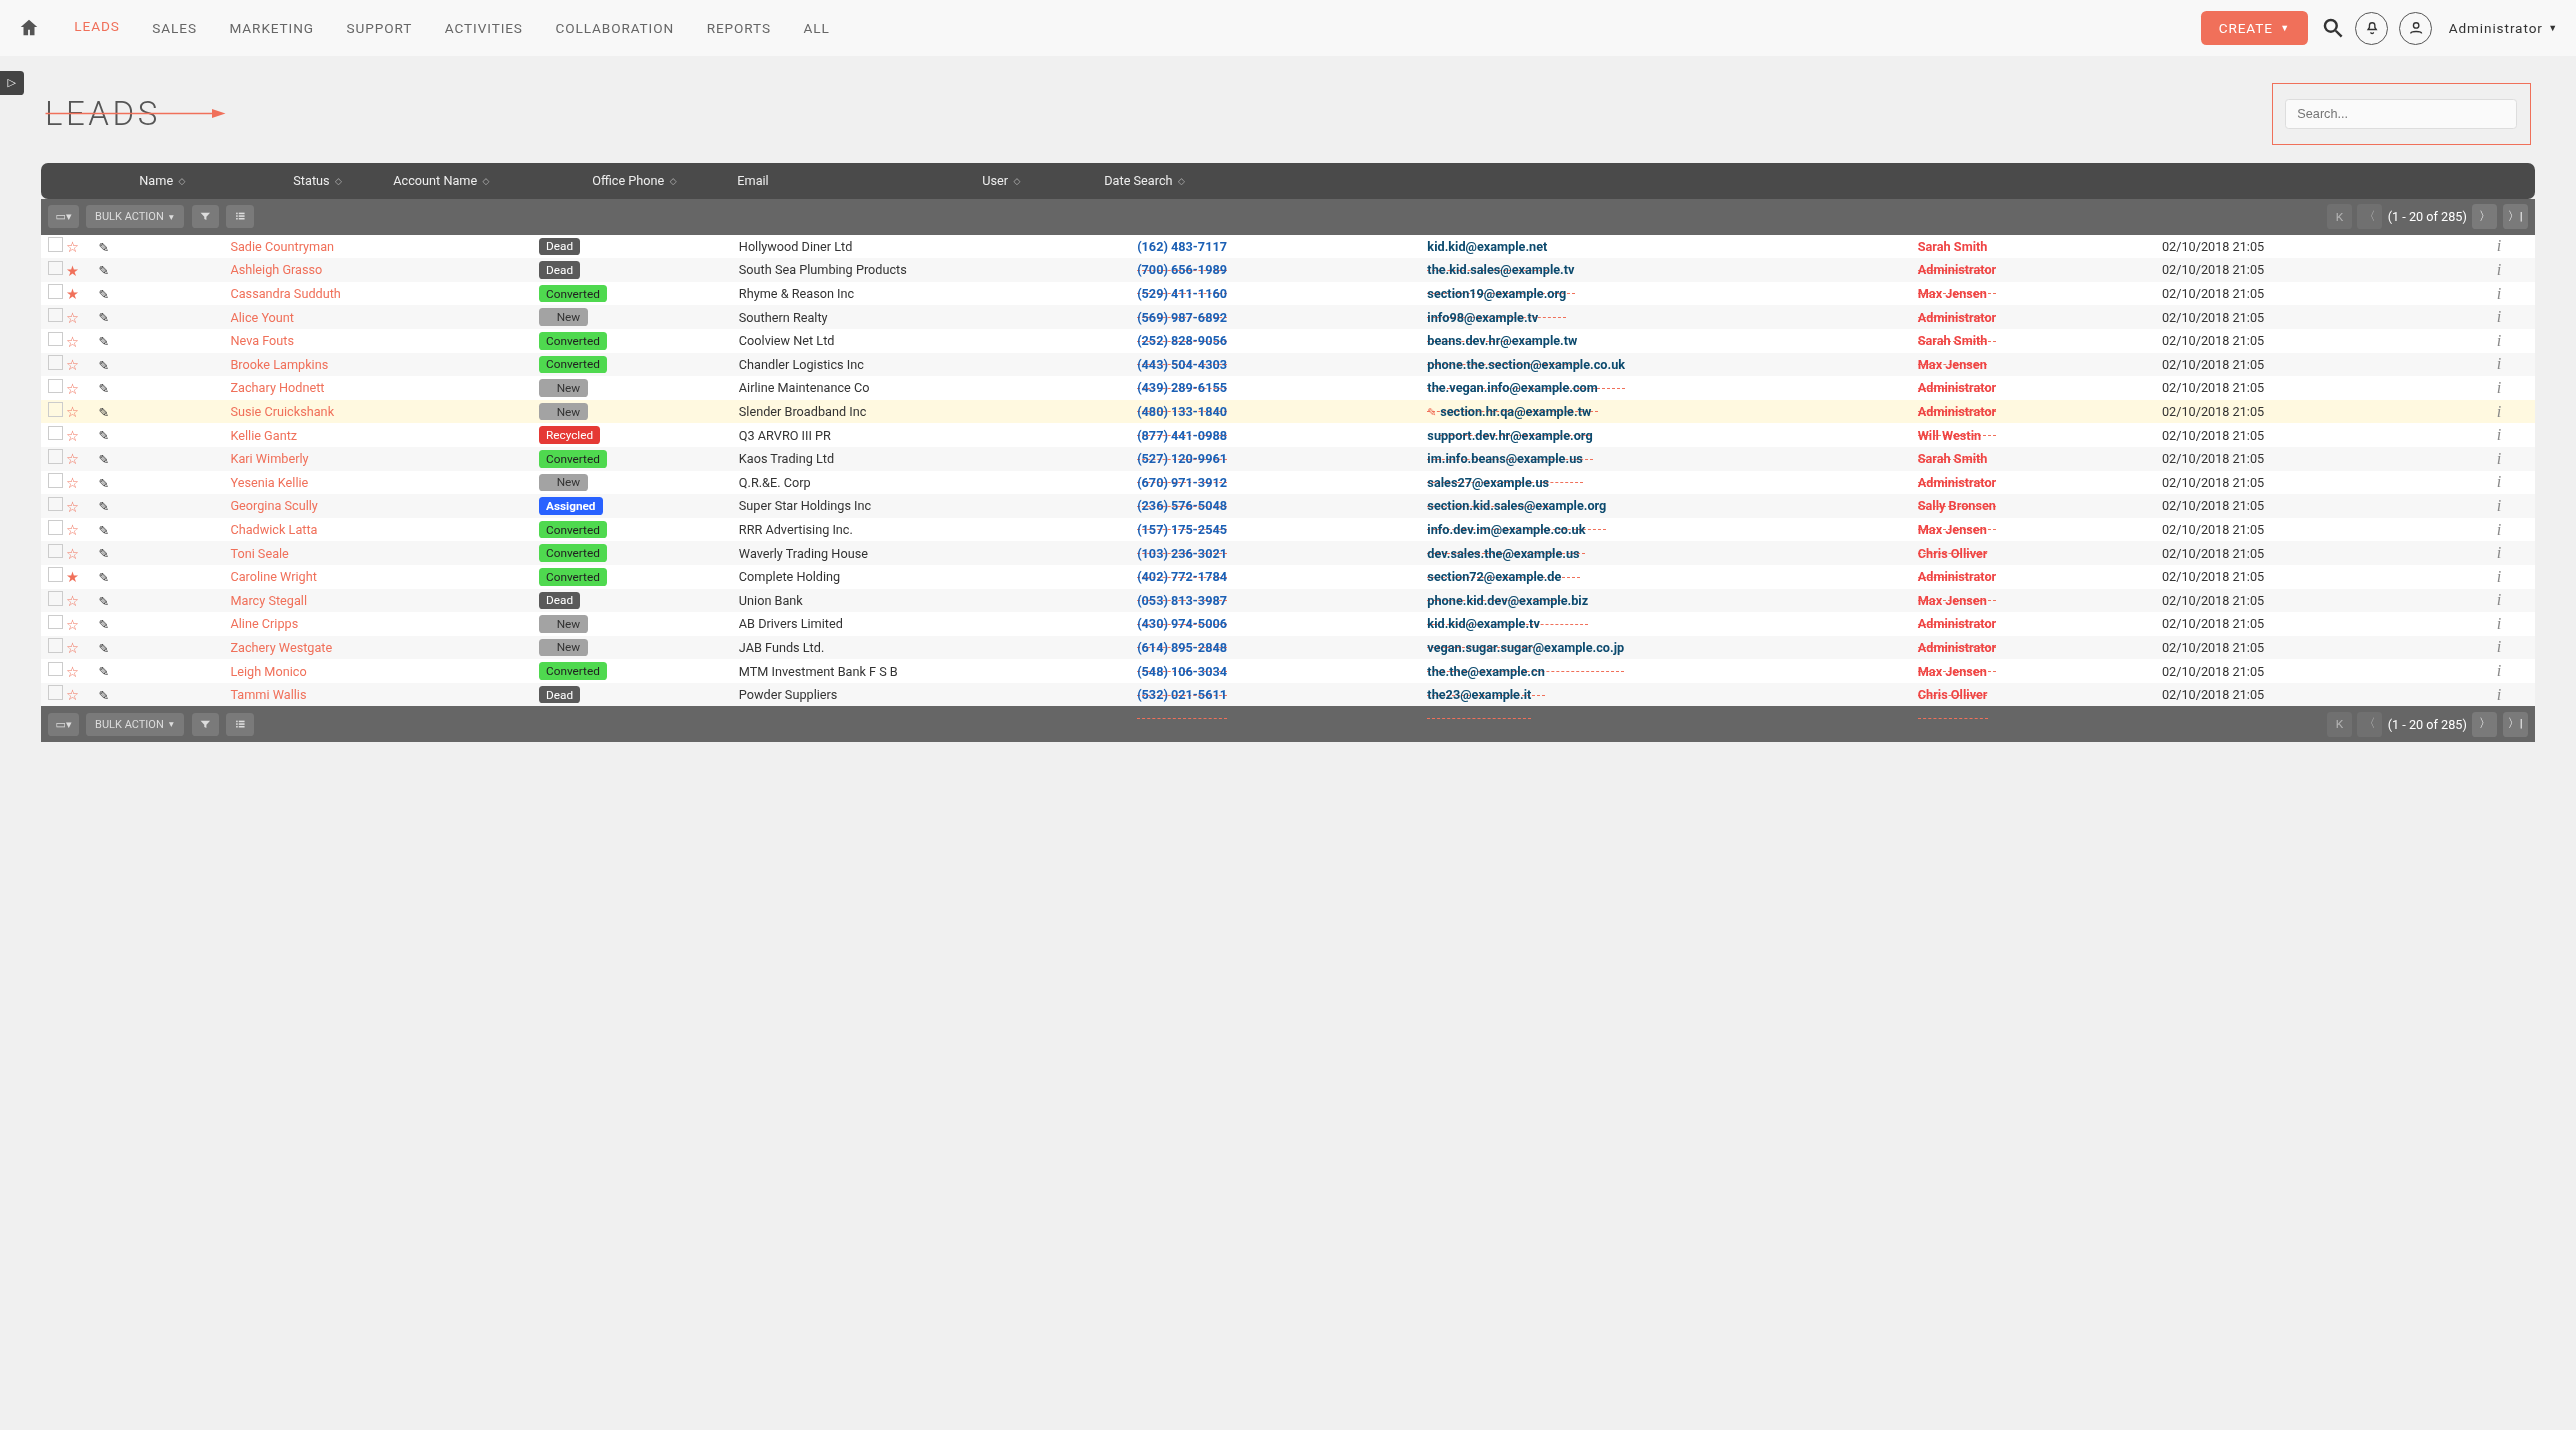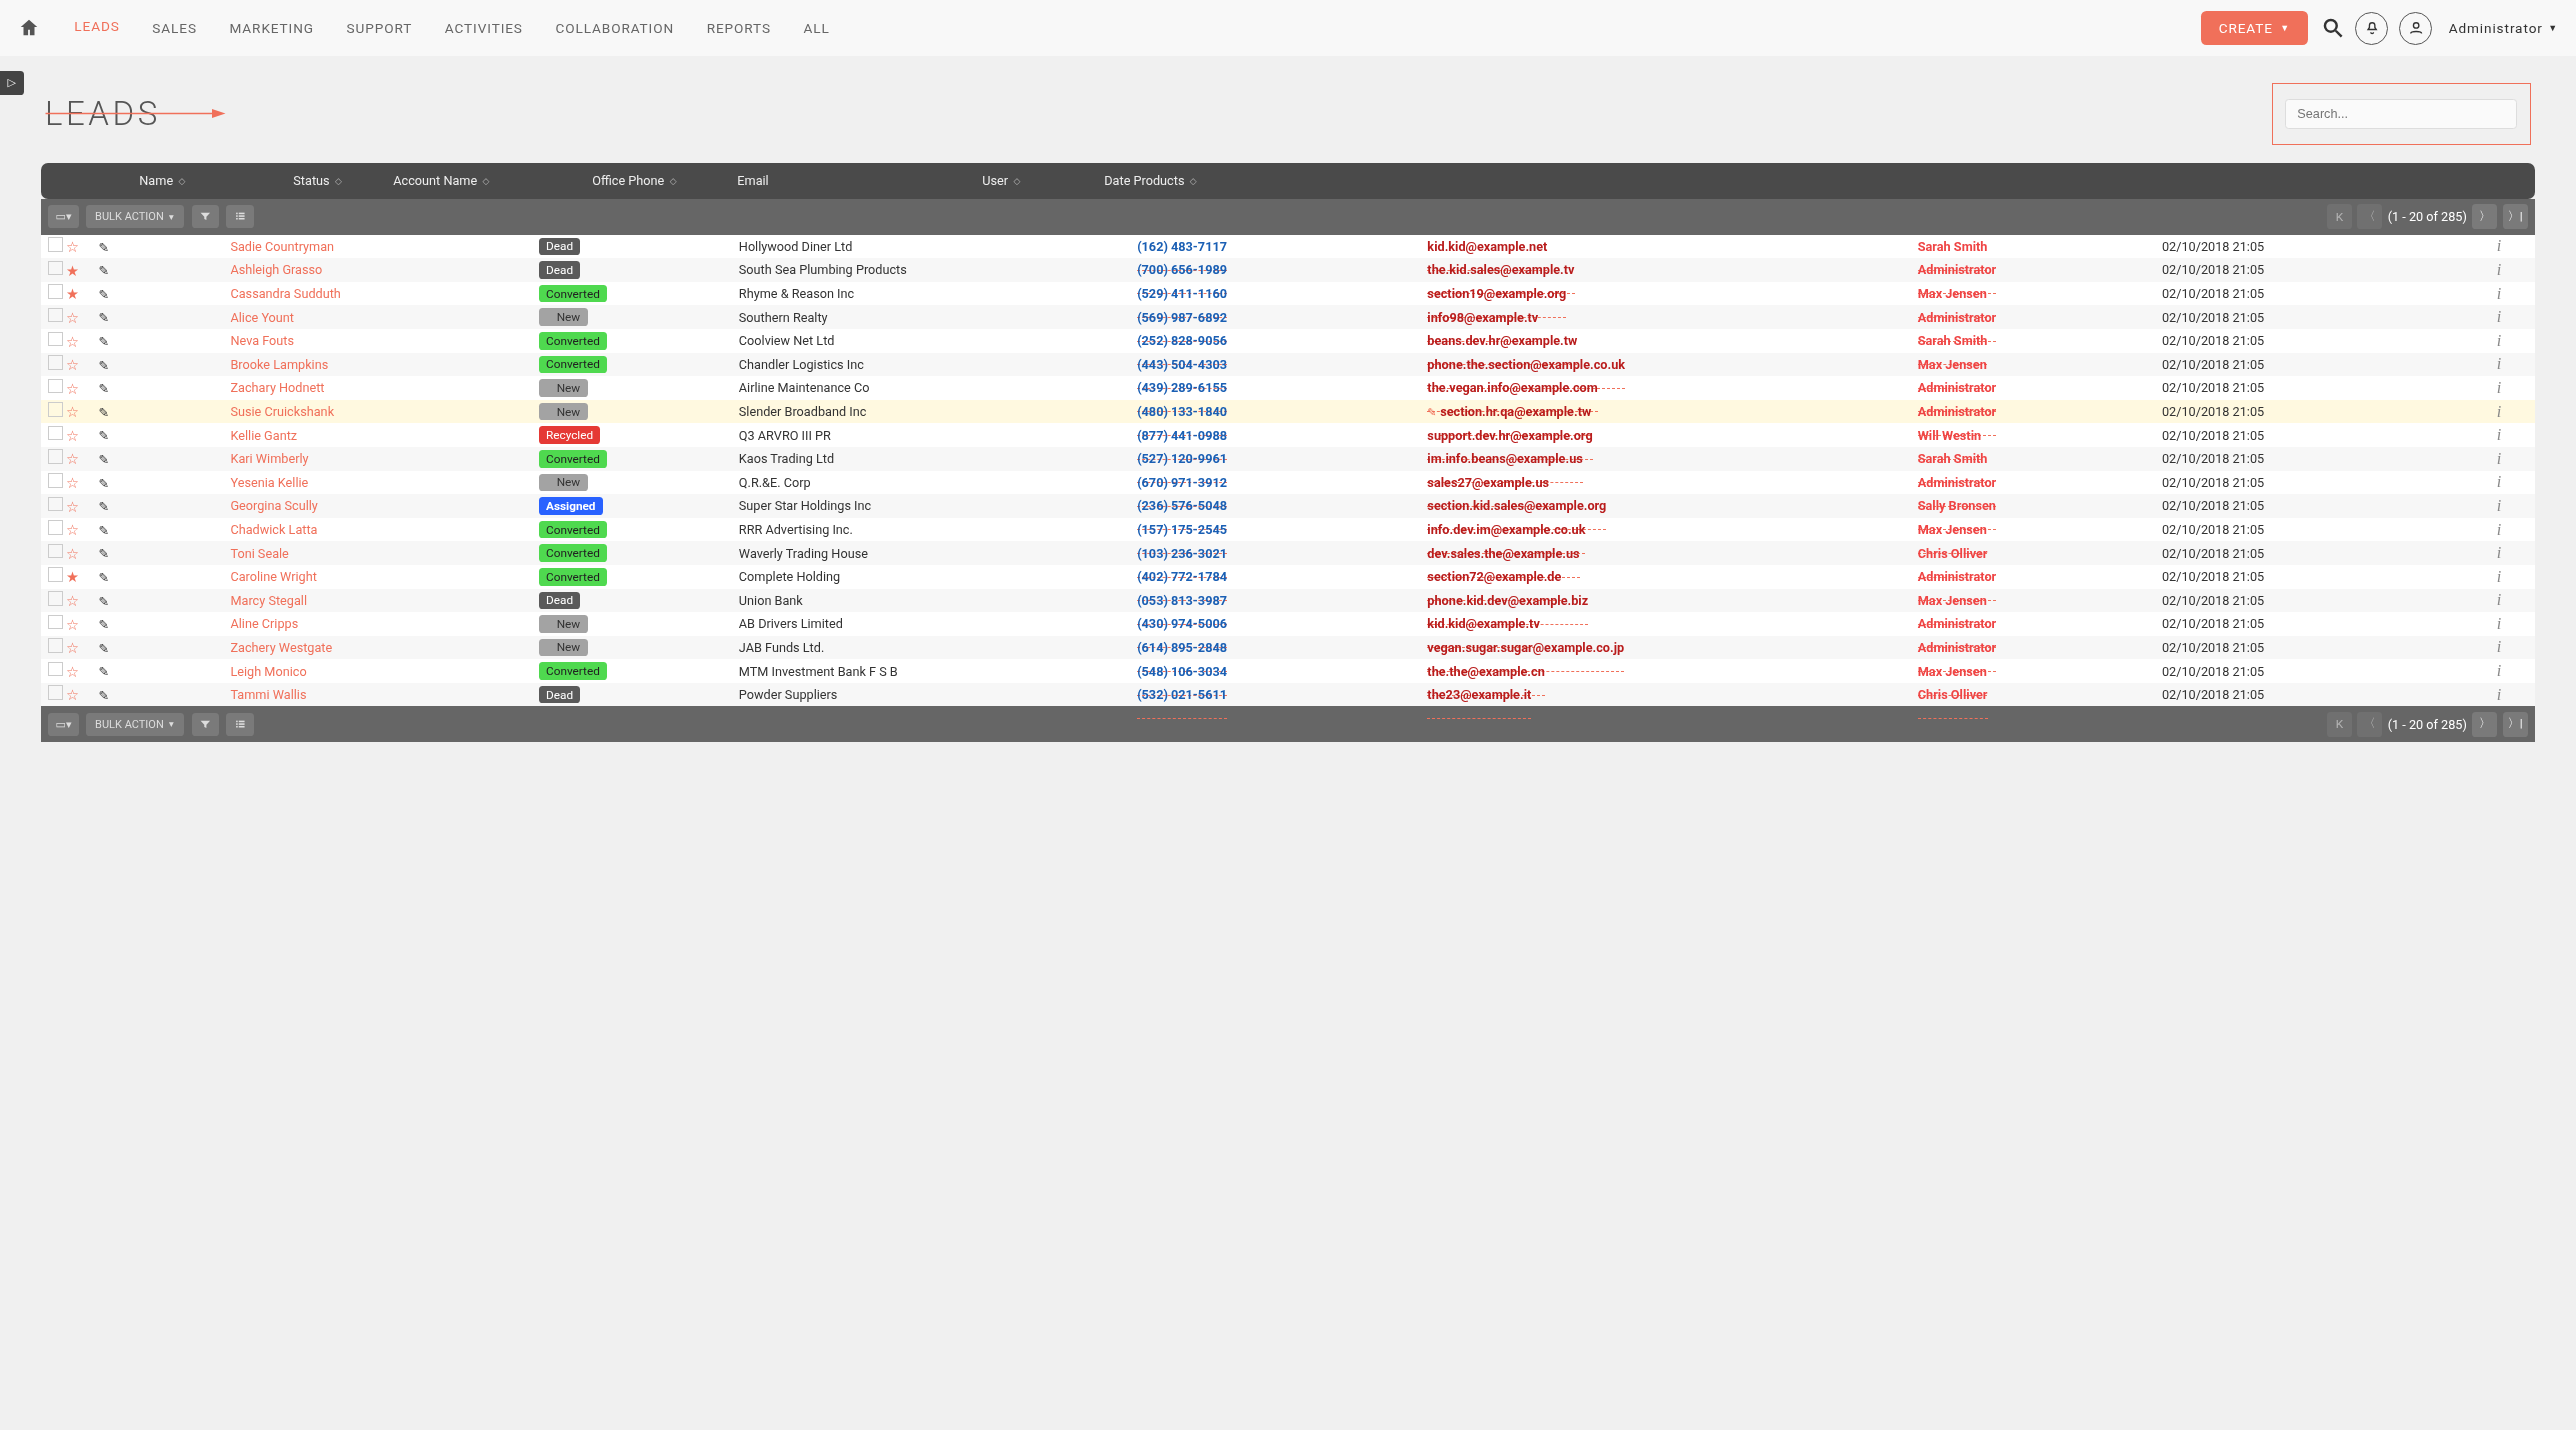--- a/index.html
+++ b/index.html
@@ -46,21 +46,21 @@
 tbody tr { height:23.6px; font-size:12.7px; }
 tbody tr:nth-child(even){ background:#f7f7f7; }
 tbody tr.highlight { background:#fff9e0; }
 td { padding:1.8px 7.3px; vertical-align:middle; }
 .chk { width:14.5px; height:14.5px; border:0.9px solid #ccc; display:inline-block; }
 .star { color:#f0705a; font-size:14.5px; cursor:pointer; }
 .pencil { font-size:12.7px; color:#333; cursor:pointer; }
 .name-link { color:#f0705a; text-decoration:none; }
 .phone-link,.email-link,.user-link { text-decoration:none; border-bottom:0.9px dashed; padding-bottom:16px;font-weight:bold; }
 .phone-link { color:#1a5fb4; border-bottom-color:#f0705a; }
-.email-link { color:#b91c1c; border-bottom-color:#f0705a; }
+.email-link { color:#0c4a6e; border-bottom-color:#f0705a; }
 .user-link { color:#ef4444; border-bottom-color:#f0705a; }
 .status-badge { display:inline-block; padding:1.8px 7.3px; border-radius:3.6px; font-size:11.8px; color:#fff; }
 .st-dead{background:#5a5a5a;} .st-converted{background:#4fd94f;color:#222;}
 .st-new{background:#a3a3a3;color:#333;padding-left:18px;} .st-recycled{background:#e53935;}
 .st-assigned{background:#2962ff;font-weight:bold;}
 .info-i { font-family:serif; font-style:italic; color:#888; font-size:16.3px; cursor:pointer; }
 .row-pencil-email { color:#f0705a; font-size:11px; margin-right:3.6px; }
 
 svg { display:block; }
 </style>
@@ -148,21 +148,21 @@
         <span class="sort">◇</span>
       </div>
     <div class="th col-email">
         <span>Email</span>
       </div>
     <div class="th col-user">
         <span>User</span>
         <span class="sort">◇</span>
       </div>
     <div class="th col-date">
-        <span>Date Products</span>
+        <span>Date Search</span>
         <span class="sort">◇</span>
       </div>
     <div class="th col-info"></div>
   </div>
 
   <div class="toolbar">
     <div class="tb-btn icon">▭▾</div>
     <div class="tb-btn">
         <span>BULK ACTION</span>
         <span style="font-size:8.2px;">▼</span>

